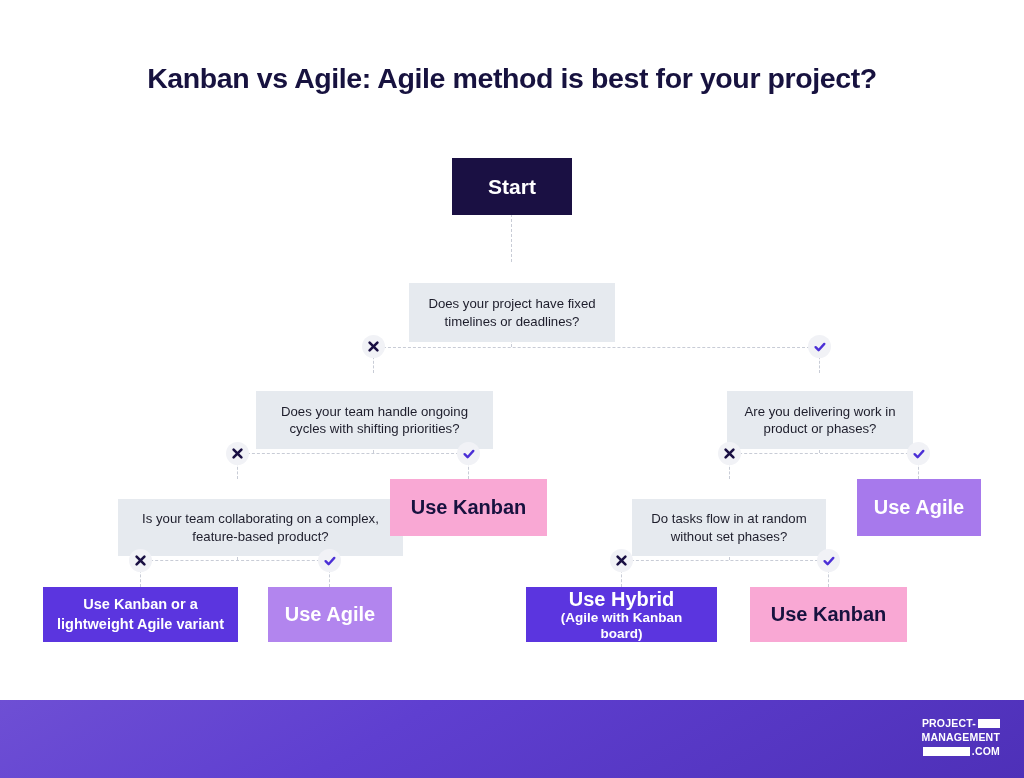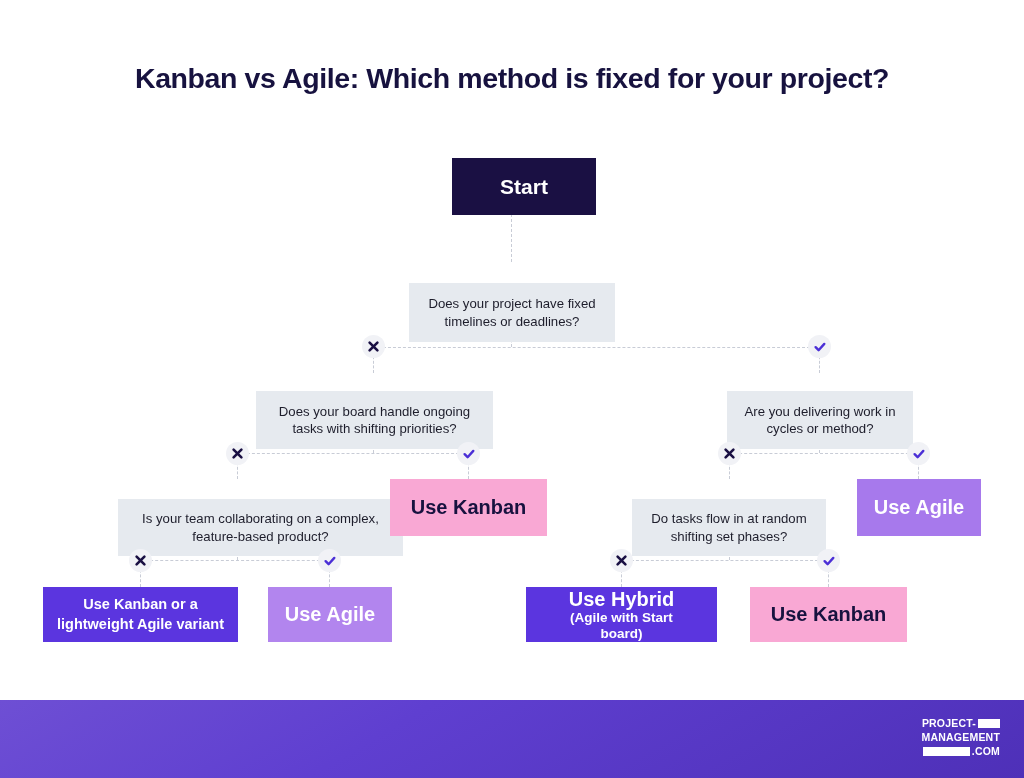--- a/index.html
+++ b/index.html
@@ -155,21 +155,21 @@
     height: 9px;
   }
   .blk-a { width: 22px; }
   .blk-b { width: 47px; }
 </style>
 </head>
 <body>
 
 <div id="canvas">
 
-  <div class="title">Kanban vs Agile: Which method is fixed for your project?</div>
+  <div class="title">Kanban vs Agile: Agile method is best for your project?</div>
 
   <div class="vline" style="left:511px; top:214px; height:48px;"></div>
 
   <div class="vline" style="left:511px; top:321px; height:26px;"></div>
   <div class="hline" style="left:373px; top:347px; width:447px;"></div>
   <div class="vline" style="left:373px; top:347px; height:26px;"></div>
   <div class="vline" style="left:819px; top:347px; height:26px;"></div>
 
   <div class="vline" style="left:373px; top:428px; height:25px;"></div>
   <div class="hline" style="left:237px; top:453px; width:232px;"></div>
@@ -184,63 +184,63 @@
   <div class="vline" style="left:237px; top:535px; height:25px;"></div>
   <div class="hline" style="left:140px; top:560px; width:190px;"></div>
   <div class="vline" style="left:140px; top:560px; height:27px;"></div>
   <div class="vline" style="left:329px; top:560px; height:27px;"></div>
 
   <div class="vline" style="left:729px; top:535px; height:25px;"></div>
   <div class="hline" style="left:621px; top:560px; width:207px;"></div>
   <div class="vline" style="left:621px; top:560px; height:27px;"></div>
   <div class="vline" style="left:828px; top:560px; height:27px;"></div>
 
-  <div class="node node-start" style="left:452px; top:158px; width:144px; height:57px;">
+  <div class="node node-start" style="left:452px; top:158px; width:120px; height:57px;">
     <span>Start</span>
   </div>
 
   <div class="node node-decision" style="left:409px; top:263px; width:206px; height:59px;">
     <span>Does your project have fixed timelines or deadlines?</span>
   </div>
 
   <div class="node node-decision" style="left:256px; top:371px; width:237px; height:58px;">
-    <span>Does your board handle ongoing tasks with shifting priorities?</span>
+    <span>Does your team handle ongoing cycles with shifting priorities?</span>
   </div>
 
   <div class="node node-decision" style="left:727px; top:371px; width:186px; height:58px;">
-    <span>Are you delivering work in cycles or method?</span>
+    <span>Are you delivering work in product or phases?</span>
   </div>
 
   <div class="node node-decision" style="left:118px; top:479px; width:285px; height:57px;">
     <span>Is your team collaborating on a complex, feature-based product?</span>
   </div>
 
   <div class="node node-green" style="left:390px; top:479px; width:157px; height:57px;">
     <span>Use Kanban</span>
   </div>
 
   <div class="node node-decision" style="left:632px; top:479px; width:194px; height:57px;">
-    <span>Do tasks flow in at random shifting set phases?</span>
+    <span>Do tasks flow in at random without set phases?</span>
   </div>
 
   <div class="node node-purple-light" style="left:857px; top:479px; width:124px; height:57px;">
     <span>Use Agile</span>
   </div>
 
   <div class="node node-indigo" style="left:43px; top:587px; width:195px; height:55px;">
     <span>Use Kanban or a lightweight Agile variant</span>
   </div>
 
   <div class="node node-purple-mid" style="left:268px; top:587px; width:124px; height:55px;">
     <span>Use Agile</span>
   </div>
 
   <div class="node node-indigo-2" style="left:526px; top:587px; width:191px; height:55px;">
     <span class="hybrid-main">Use Hybrid</span>
-    <span class="hybrid-sub">(Agile with Start board)</span>
+    <span class="hybrid-sub">(Agile with Kanban board)</span>
   </div>
 
   <div class="node node-green" style="left:750px; top:587px; width:157px; height:55px;">
     <span>Use Kanban</span>
   </div>
 
   <div class="badge" style="left:362px; top:335px;">
     <svg width="13" height="13" viewBox="0 0 13 13">
       <path d="M2.6 2.6 L10.4 10.4 M10.4 2.6 L2.6 10.4" stroke="#1a1043" stroke-width="2.6" stroke-linecap="round"></path>
     </svg>

